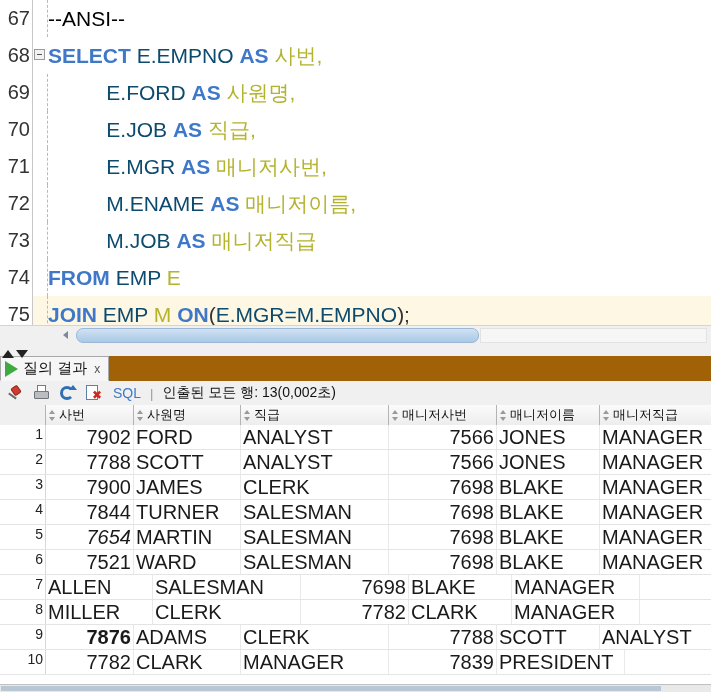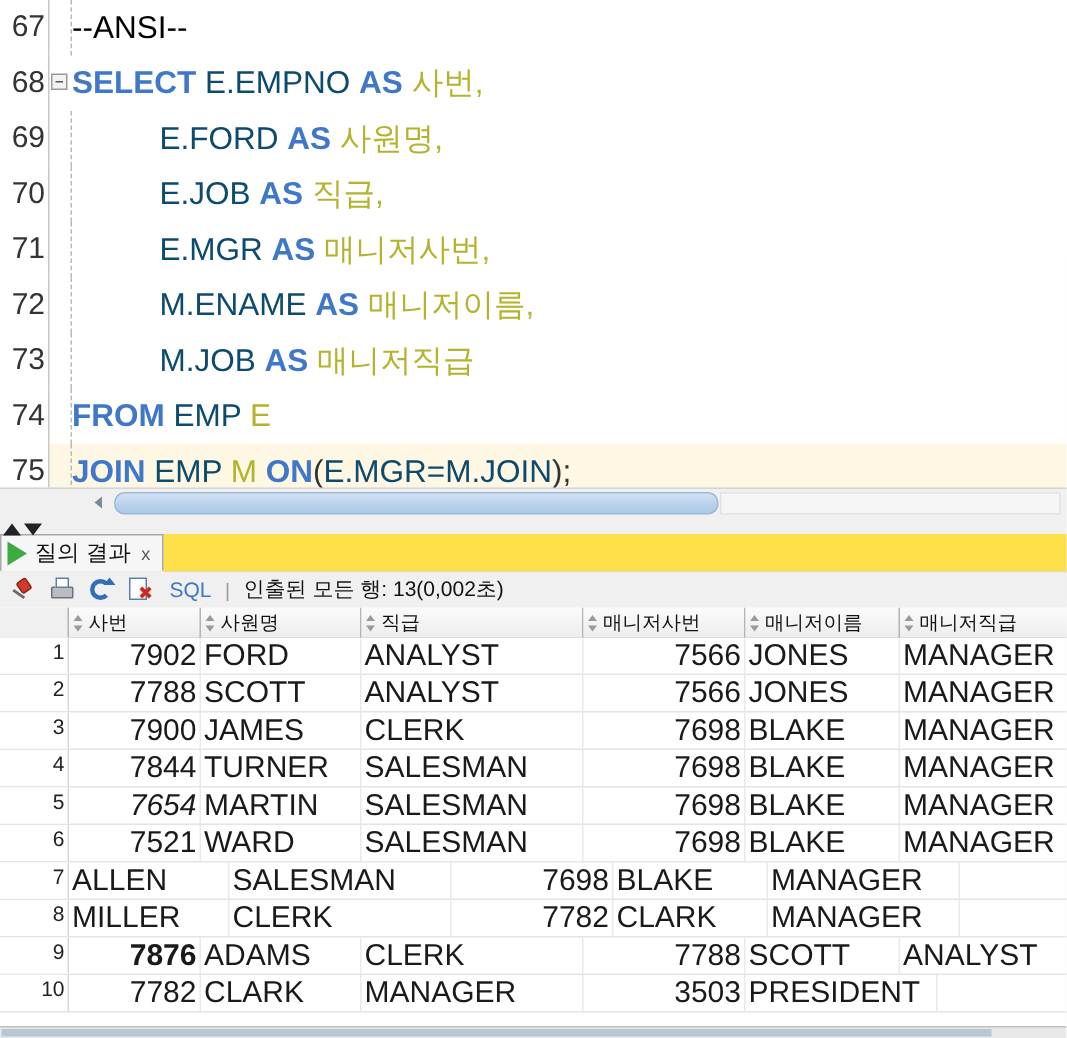--- a/index.html
+++ b/index.html
@@ -158,21 +158,21 @@
   }
   .tri.down {
     border-left: 6px solid transparent;
     border-right: 6px solid transparent;
     border-top: 8px solid #222;
   }
   #tab-strip {
     position: absolute;
     left: 0; top: 12px;
     width: 711px; height: 25px;
-    background: #fde047;
+    background: #a16207;
     border-bottom: 1px solid #a8a8a8;
   }
   #tab-query-result {
     position: absolute;
     left: 0; top: 0;
     height: 25px;
     padding: 0 8px 0 4px;
     background: #f6f6f6;
     border: 1px solid #a8a8a8;
     border-bottom: 1px solid #f6f6f6;
@@ -456,21 +456,21 @@
         <div class="gutter">74</div>
         <div class="gutter-sep"></div>
         <div class="indent-guide"></div>
         <div class="code-text"><span class="kw">FROM</span><span class="punct"> </span><span class="ident">EMP</span><span class="punct"> </span><span class="alias">E</span></div>
       </div>
       <div class="code-line highlighted">
         <div class="linebg"></div>
         <div class="gutter">75</div>
         <div class="gutter-sep"></div>
         <div class="indent-guide"></div>
-        <div class="code-text"><span class="kw">JOIN</span><span class="punct"> </span><span class="ident">EMP</span><span class="punct"> </span><span class="alias">M</span><span class="punct"> </span><span class="kw">ON</span><span class="punct">(</span><span class="ident">E.MGR=M.JOIN</span><span class="punct">);</span></div>
+        <div class="code-text"><span class="kw">JOIN</span><span class="punct"> </span><span class="ident">EMP</span><span class="punct"> </span><span class="alias">M</span><span class="punct"> </span><span class="kw">ON</span><span class="punct">(</span><span class="ident">E.MGR=M.EMPNO</span><span class="punct">);</span></div>
       </div>
     </div>
 </div>
 
 <div id="editor-hscroll">
   <div id="hs-left-arrow"></div>
   <div id="hs-track-right"></div>
   <div id="hs-thumb"></div>
 </div>
 
@@ -604,21 +604,21 @@
           <div class="gcell" style="flex: 0 0 148px;">CLERK</div>
           <div class="gcell num" style="flex: 0 0 108px;">7788</div>
           <div class="gcell" style="flex: 0 0 103px;">SCOTT</div>
           <div class="gcell" style="flex: 0 0 128px;">ANALYST</div>
         </div>
         <div class="grow">
           <div class="gcell rownum" style="flex: 0 0 46px;">10</div>
           <div class="gcell num" style="flex: 0 0 88px;">7782</div>
           <div class="gcell" style="flex: 0 0 107px;">CLARK</div>
           <div class="gcell" style="flex: 0 0 148px;">MANAGER</div>
-          <div class="gcell num" style="flex: 0 0 108px;">3503</div>
+          <div class="gcell num" style="flex: 0 0 108px;">7839</div>
           <div class="gcell" style="flex: 0 0 128px;">PRESIDENT</div>
         </div>
       </div>
     <div id="grid-bottom-scroll">
       <div id="grid-bottom-thumb"></div>
     </div>
   </div>
 </div>
 
 </body></html>

